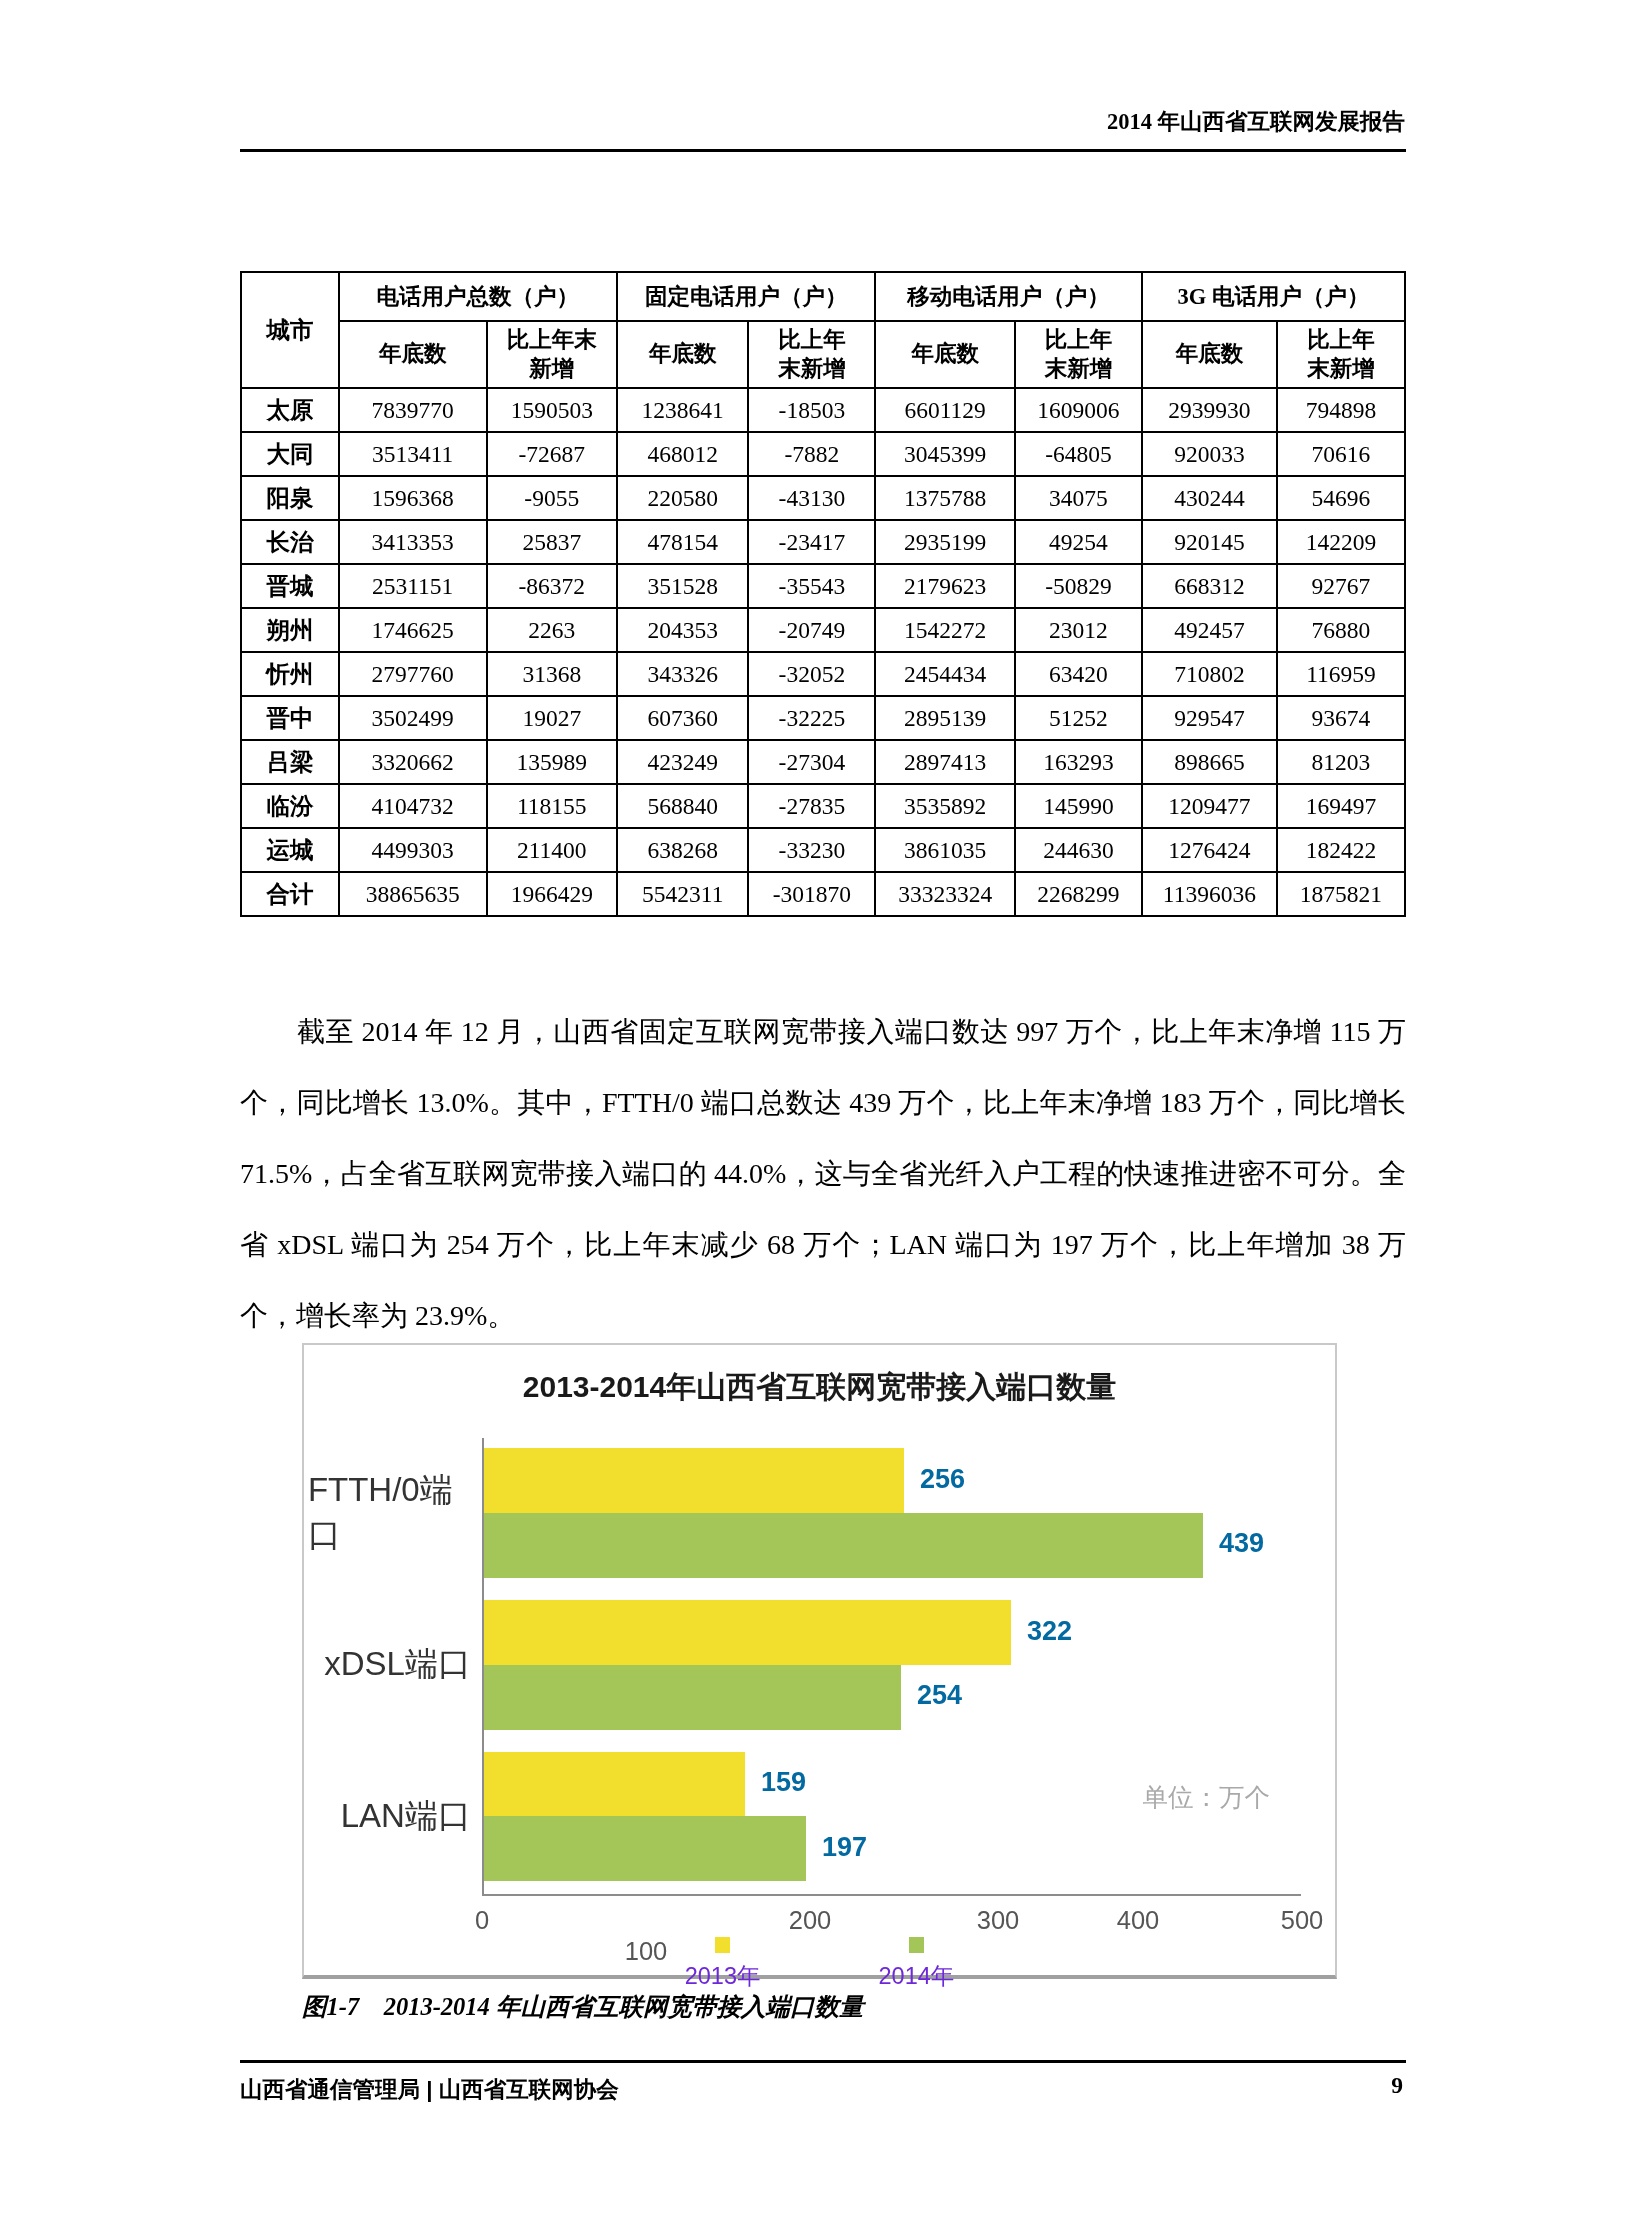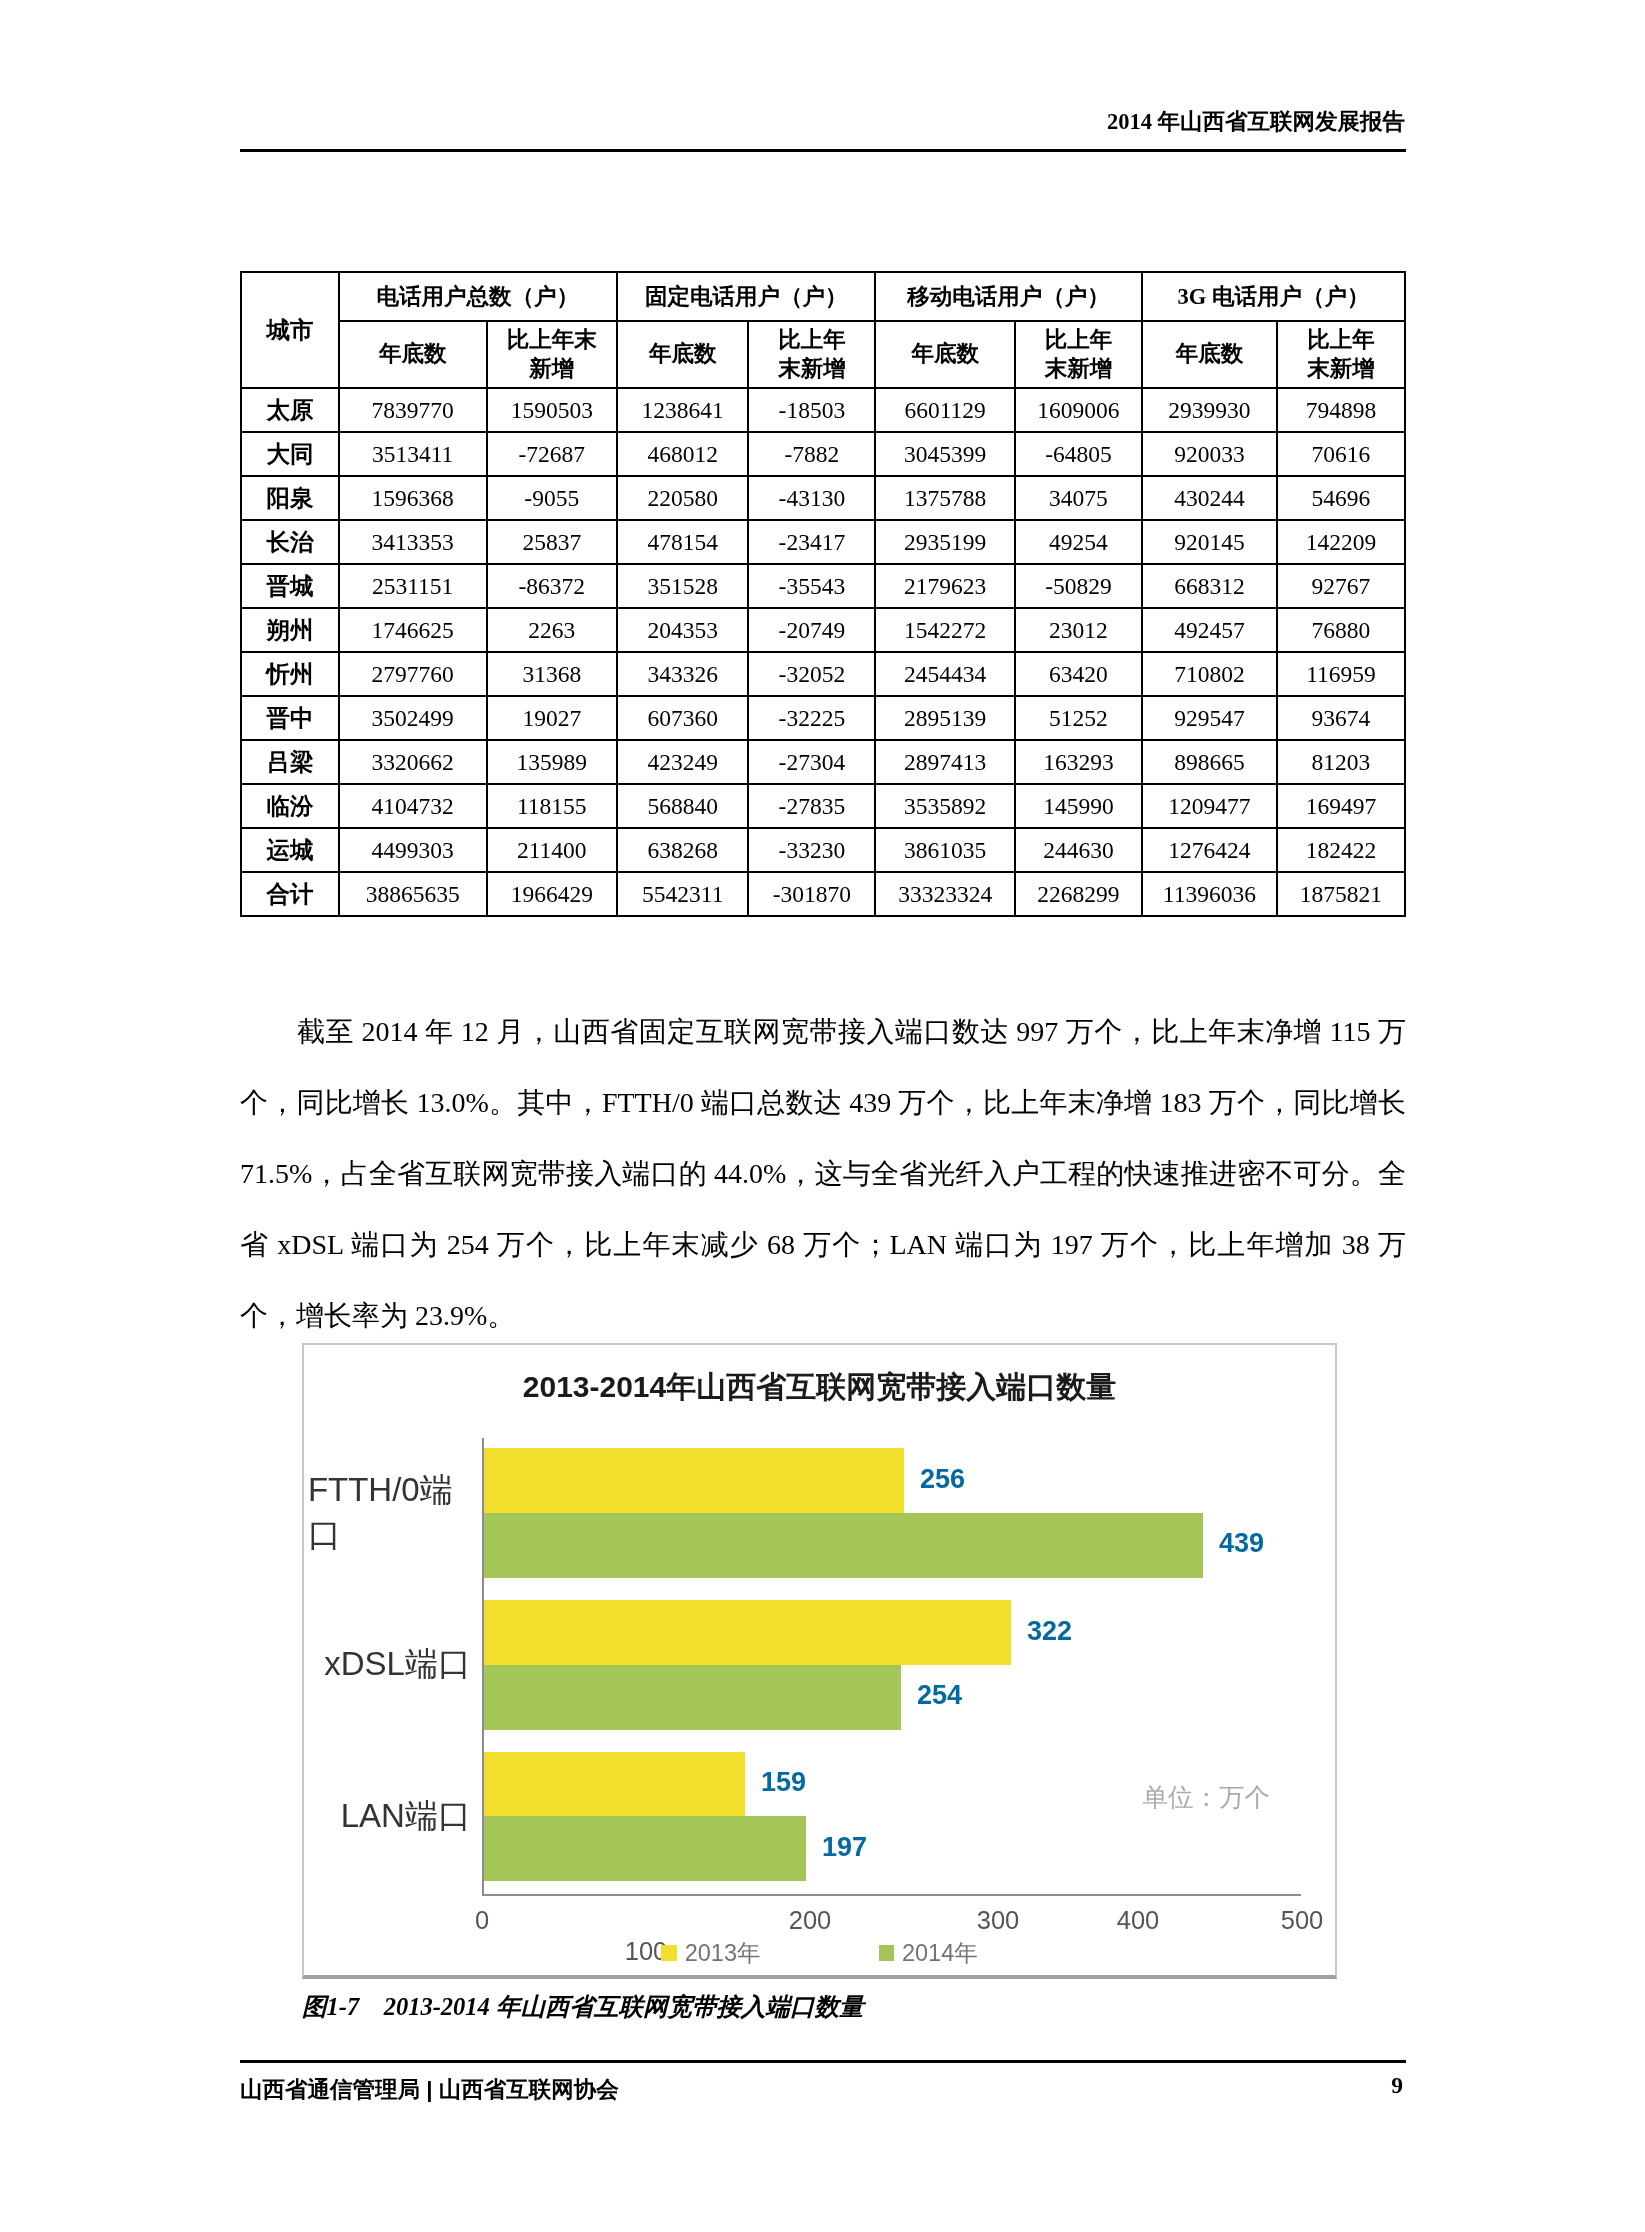--- a/index.html
+++ b/index.html
@@ -40,21 +40,21 @@
   .y-axis-line{position:absolute;background:#8c8c8c;width:2px;}
   .x-axis-line{position:absolute;background:#8c8c8c;height:2px;}
   .bar{position:absolute;height:65px;}
   .bar-label{position:absolute;font-size:27px;color:#0369a1;font-weight:bold;}
   .cat-label{position:absolute;display:flex;align-items:center;justify-content:flex-end;
              font-size:33px;color:#333;}
   .tick-label{position:absolute;transform:translateX(-50%);font-size:25.5px;color:#555;}
   .unit-note{position:absolute;font-size:25.5px;color:#a9a9a9;}
   .legend{position:absolute;top:592px;left:0;width:100%;display:flex;justify-content:center;
           align-items:center;gap:118px;}
-  .legend-item{display:flex;align-items:center;gap:7.8px;font-size:23.5px;color:#737373;}
+  .legend-item{display:flex;align-items:center;gap:7.8px;font-size:23.5px;color:#6d28d9;flex-direction:column;}
   .legend-swatch{width:15.7px;height:15.7px;display:inline-block;}
 
   
   .figure-caption{position:absolute;top:1990px;left:302px;font-size:24.5px;
                   font-weight:bold;font-style:italic;}
   .footer-rule{position:absolute;top:2060px;left:240px;width:1166px;height:2.9px;background:#000;}
   .footer-left{position:absolute;top:2074px;left:240px;font-size:22.5px;font-weight:bold;
                font-family:"Liberation Sans","DejaVu Sans",sans-serif;}
   .footer-page{position:absolute;top:2072px;right:243px;font-size:23.5px;font-weight:bold;}
 </style>

